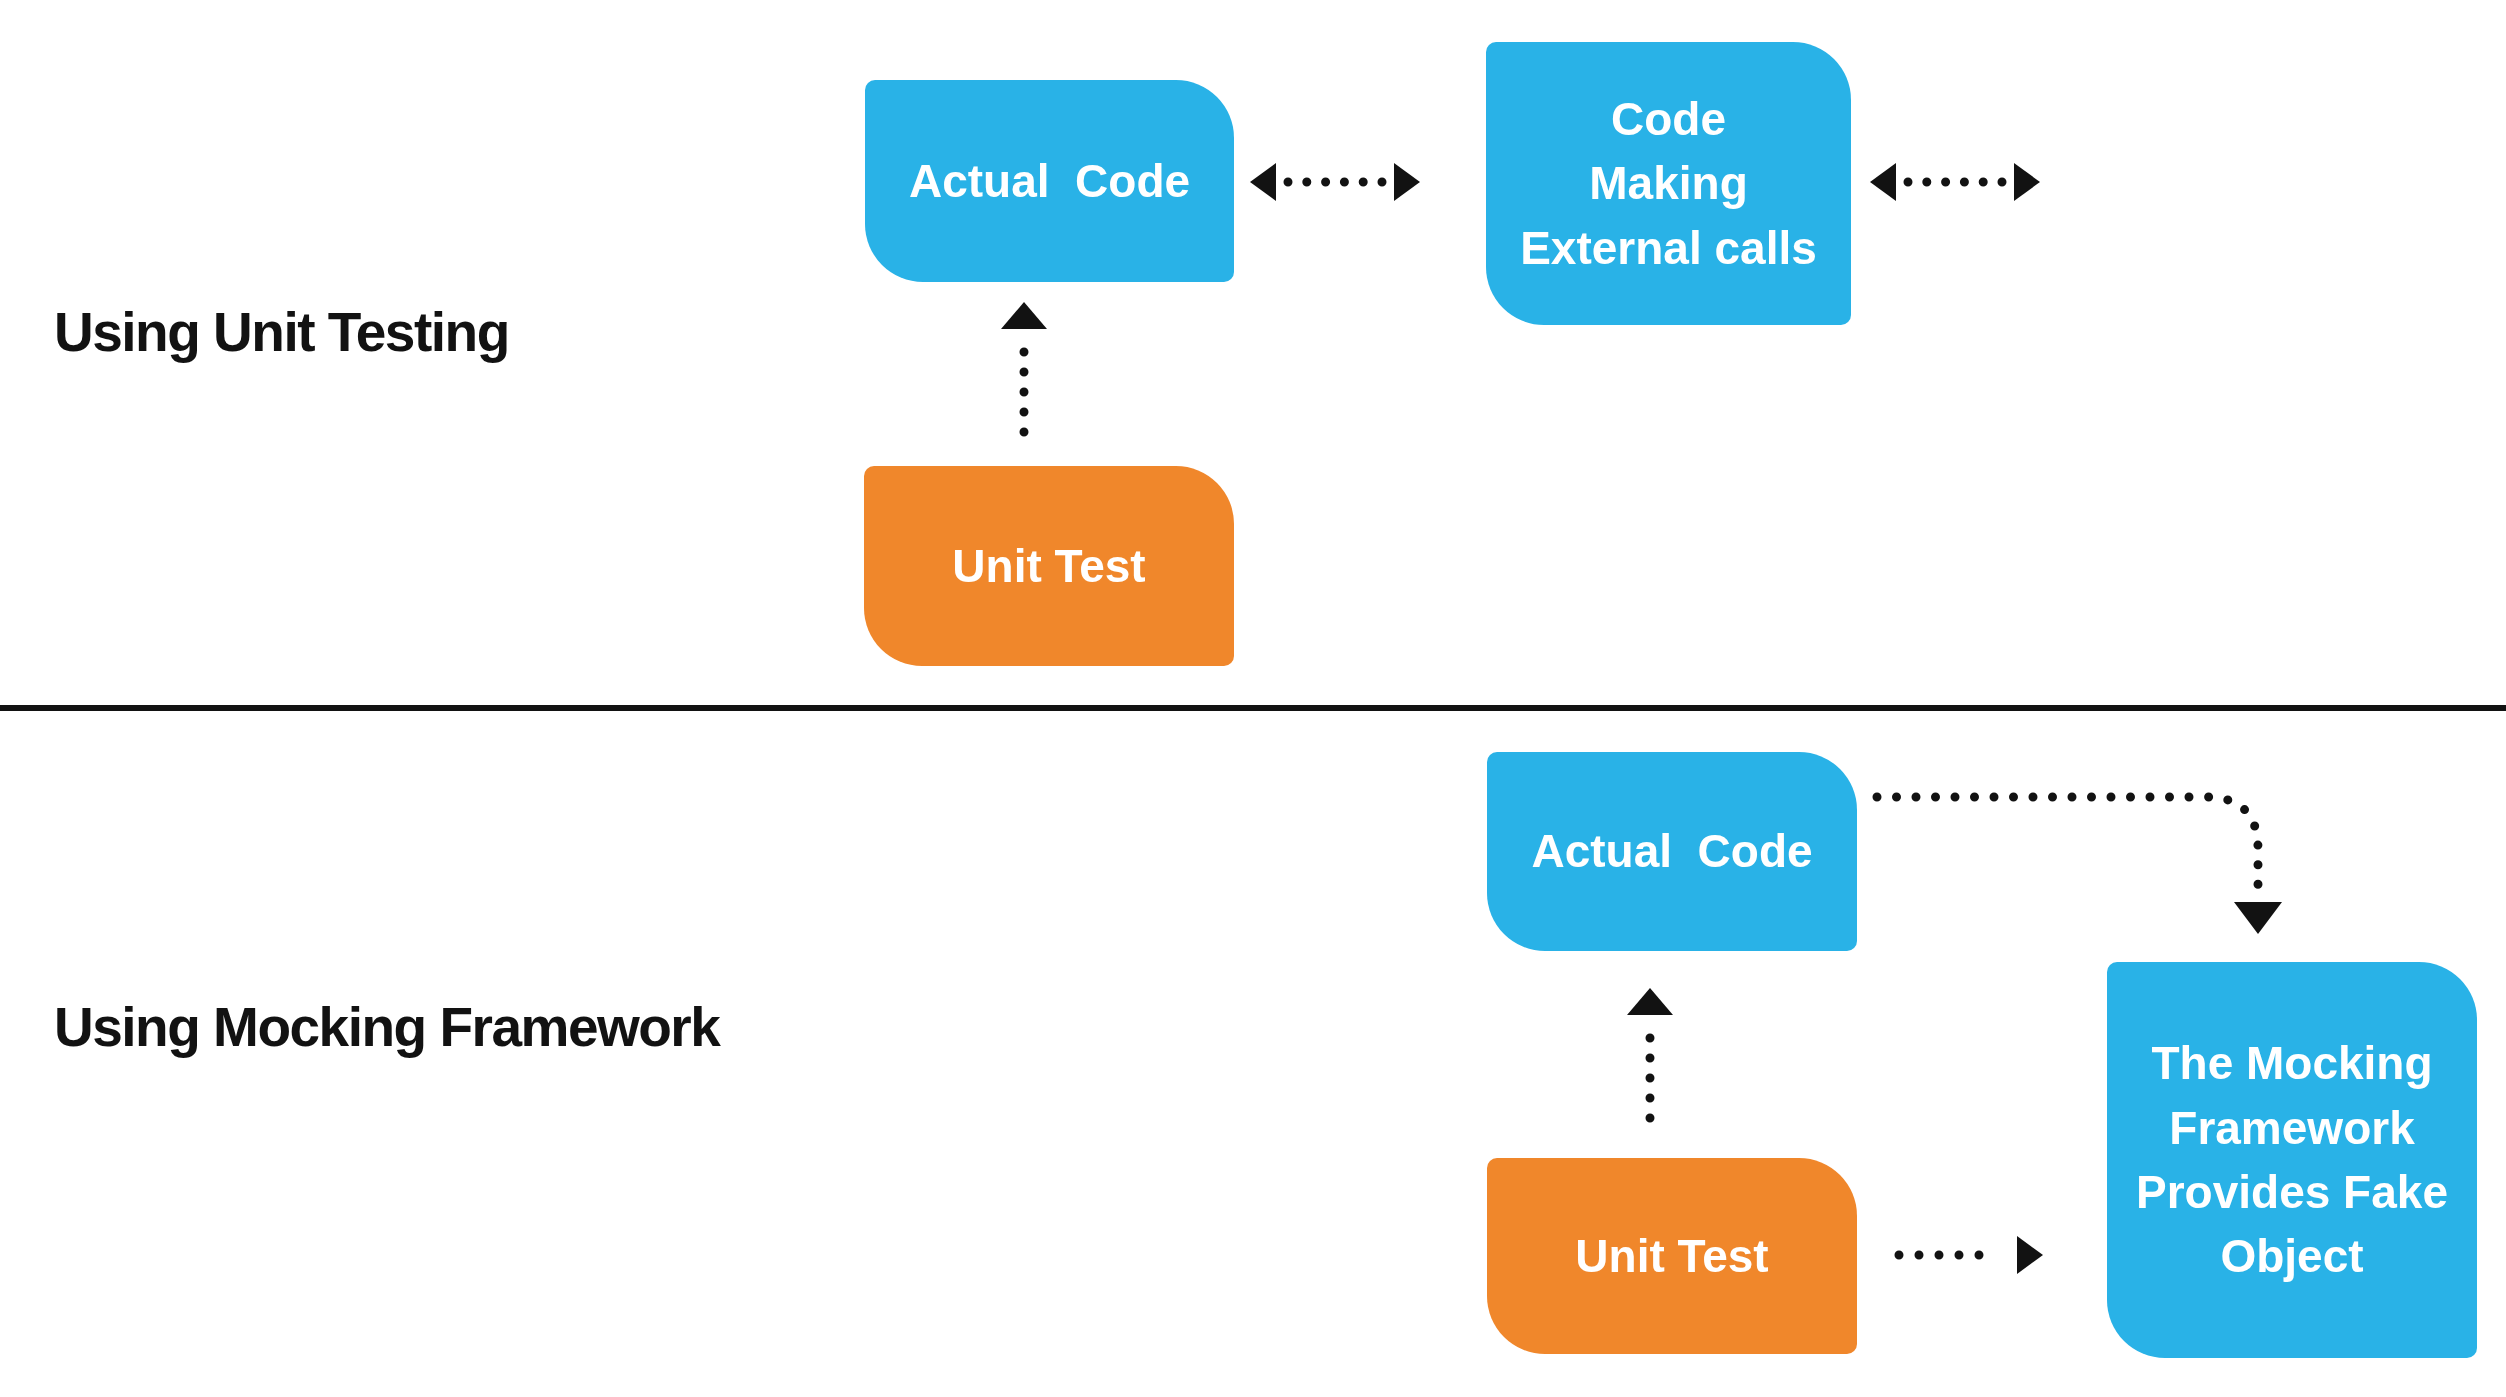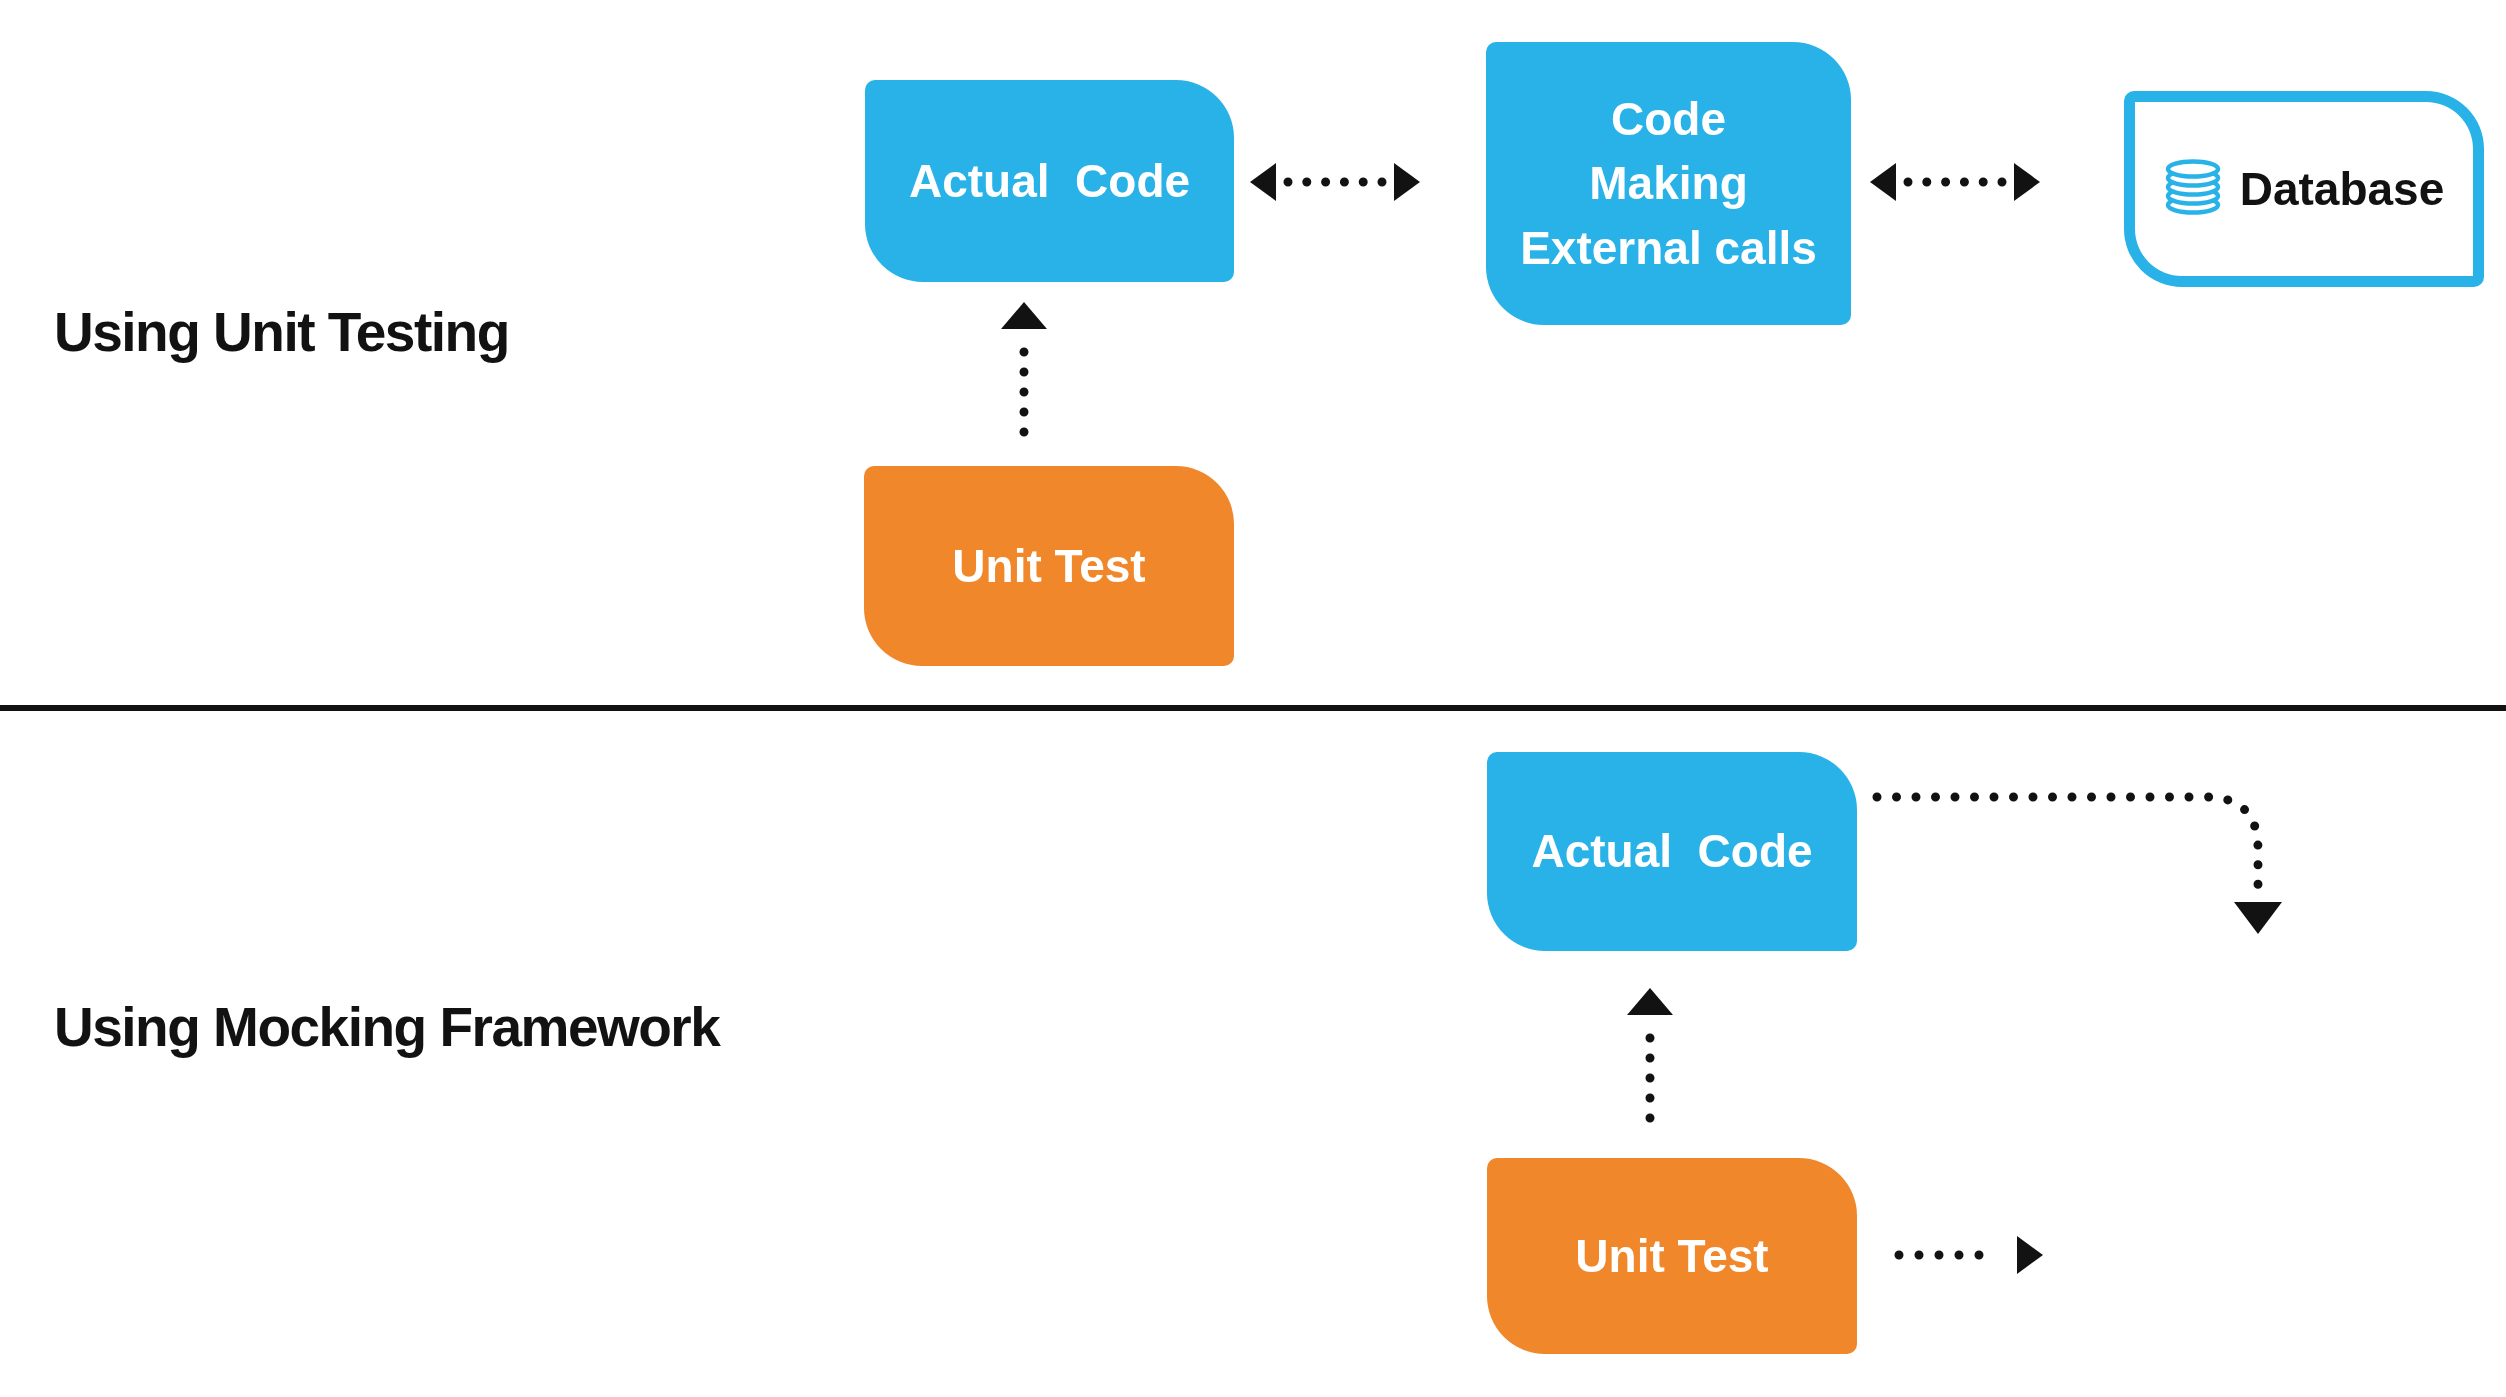--- a/index.html
+++ b/index.html
@@ -68,32 +68,20 @@
   </div>
 
   <div class="arrow" style="left:1870px;top:160px">
     <svg width="170" height="44" viewBox="0 0 170 44">
       <polygon class="tri" points="0,22 26,3 26,41"></polygon>
       <polygon class="tri" points="170,22 144,3 144,41"></polygon>
       <line class="dotline" x1="38" y1="22" x2="132" y2="22" stroke-dasharray="0,18.8"></line>
     </svg>
   </div>
 
-  <div class="dbox outline" style="left:2100px;top:91px;width:360px;height:196px">
-    <span>
-      <svg width="58" height="56" viewBox="0 0 58 56">
-        <ellipse class="db-ell" cx="29" cy="46" rx="25" ry="7.5"></ellipse>
-        <ellipse class="db-ell" cx="29" cy="37" rx="25" ry="7.5"></ellipse>
-        <ellipse class="db-ell" cx="29" cy="28" rx="25" ry="7.5"></ellipse>
-        <ellipse class="db-ell" cx="29" cy="19" rx="25" ry="7.5"></ellipse>
-        <ellipse class="db-ell" cx="29" cy="10" rx="25" ry="7.5"></ellipse>
-      </svg>
-    </span>
-    <span class="lbl">Database</span>
-  </div>
 
   <div class="arrow" style="left:1000px;top:302px">
     <svg width="48" height="152" viewBox="0 0 48 152">
       <polygon class="tri" points="24,0 1,27 47,27"></polygon>
       <line class="dotline" x1="24" y1="50" x2="24" y2="150" stroke-dasharray="0,20"></line>
     </svg>
   </div>
 
   <div class="dbox orange" style="left:840px;top:466px;width:370px;height:200px">
     <span class="lbl">Unit Test</span>
@@ -125,14 +113,20 @@
     <span class="lbl">Unit Test</span>
   </div>
 
   <div class="arrow" style="left:1893px;top:1233px">
     <svg width="150" height="44" viewBox="0 0 150 44">
       <line class="dotline" x1="6" y1="22" x2="106" y2="22" stroke-dasharray="0,20"></line>
       <polygon class="tri" points="150,22 124,3 124,41"></polygon>
     </svg>
   </div>
 
+  <div class="dbox blue" style="left:2083px;top:962px;width:370px;height:396px">
+    <span class="lbl mock-lines">The Mocking
+Framework
+Provides Fake
+Object</span>
+  </div>
 
 </div>
 
 </body></html>

